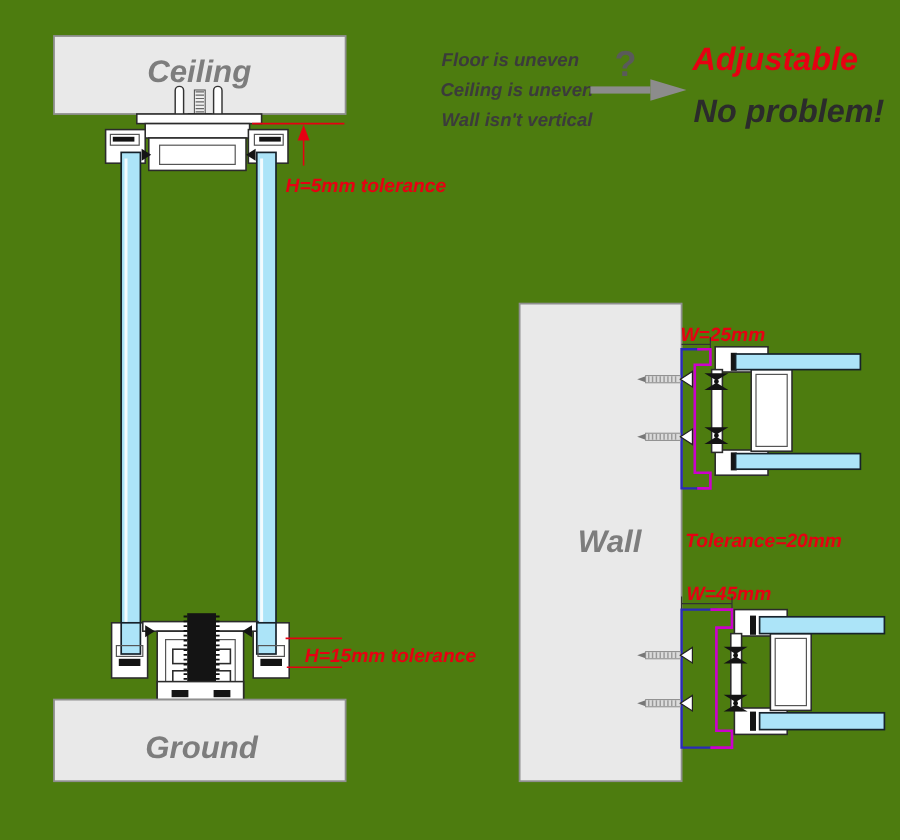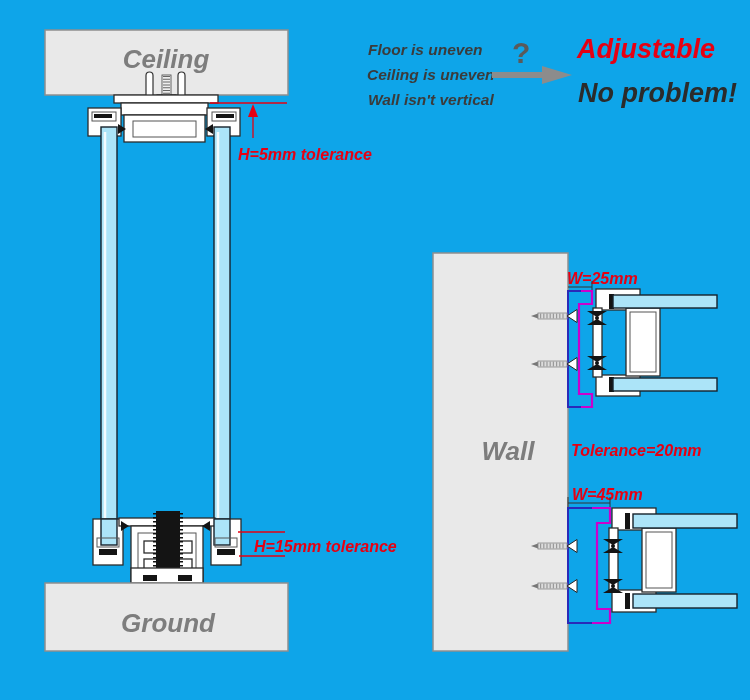--- a/index.html
+++ b/index.html
@@ -1,16 +1,16 @@
 <!DOCTYPE html>
 <html><head>
 <meta charset="utf-8">
 <style>
   html,body{margin:0;padding:0;background:#ffffff;}
-  .stage{position:relative;width:750px;height:700px;background:#0ea5e9;overflow:hidden;
+  .stage{position:relative;width:750px;height:700px;background:#4d7c0f;overflow:hidden;
          font-family:"Liberation Sans", sans-serif;}
   svg text{font-family:"Liberation Sans", sans-serif;}
   .slab{fill:#e9e9e9;stroke:#8f8f8f;stroke-width:1.5;}
   .slab-label{fill:#7d7d7d;font-size:26px;font-style:italic;font-weight:bold;}
   .alu{fill:#ffffff;stroke:#2b2b2b;stroke-width:1.3;}
   .alu-thin{fill:none;stroke:#555555;stroke-width:1;}
   .dark{fill:#141414;stroke:none;}
   .glass{fill:#ace4f8;stroke:#16222b;stroke-width:1.4;}
   .glass-hl{stroke:rgba(255,255,255,0.85);stroke-width:2.5;}
   .red-note{fill:#e60012;font-size:16px;font-style:italic;font-weight:bold;}

